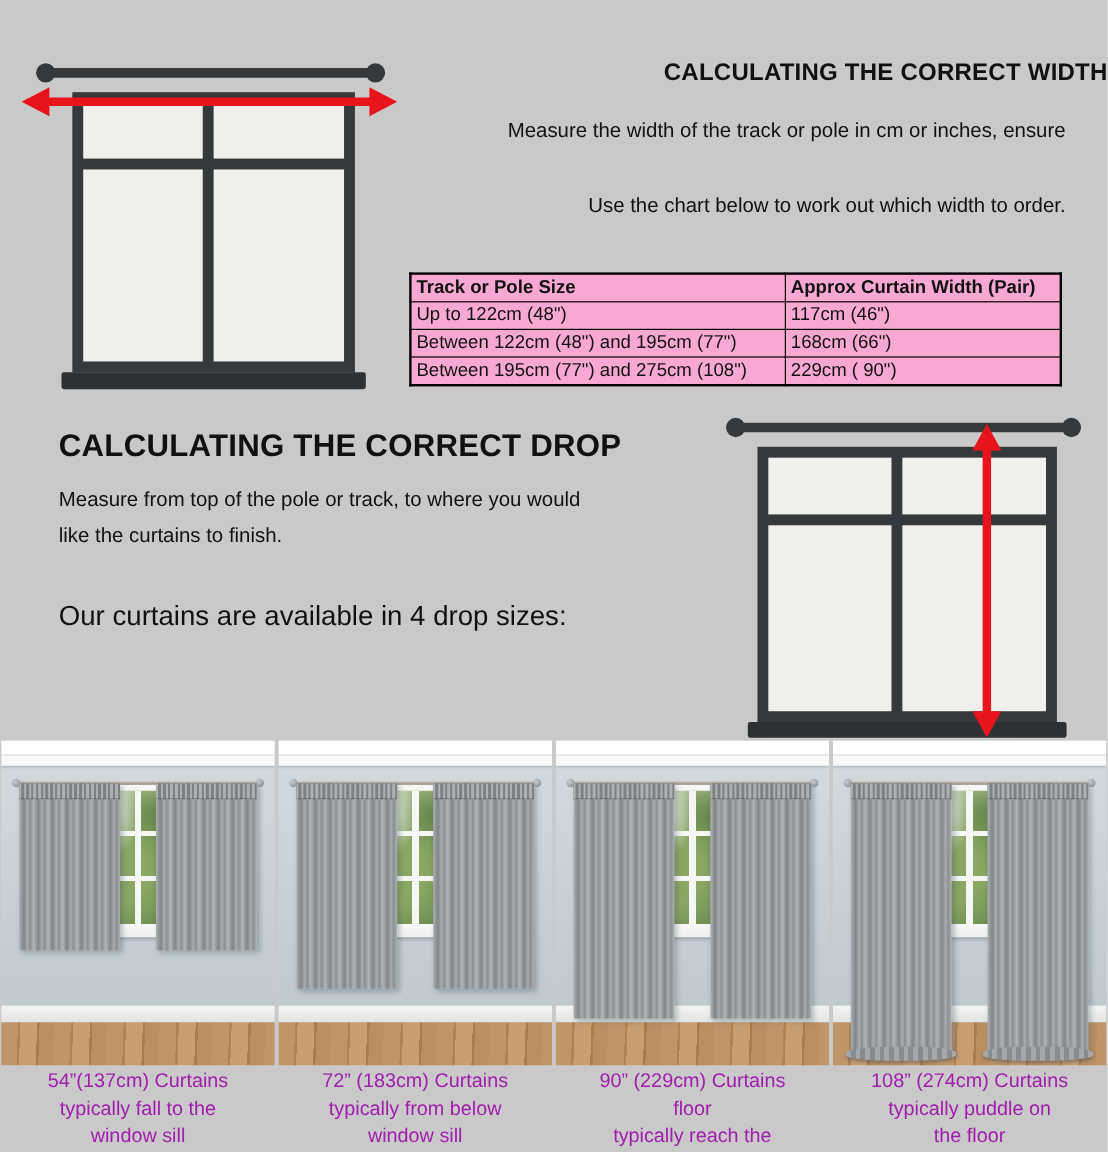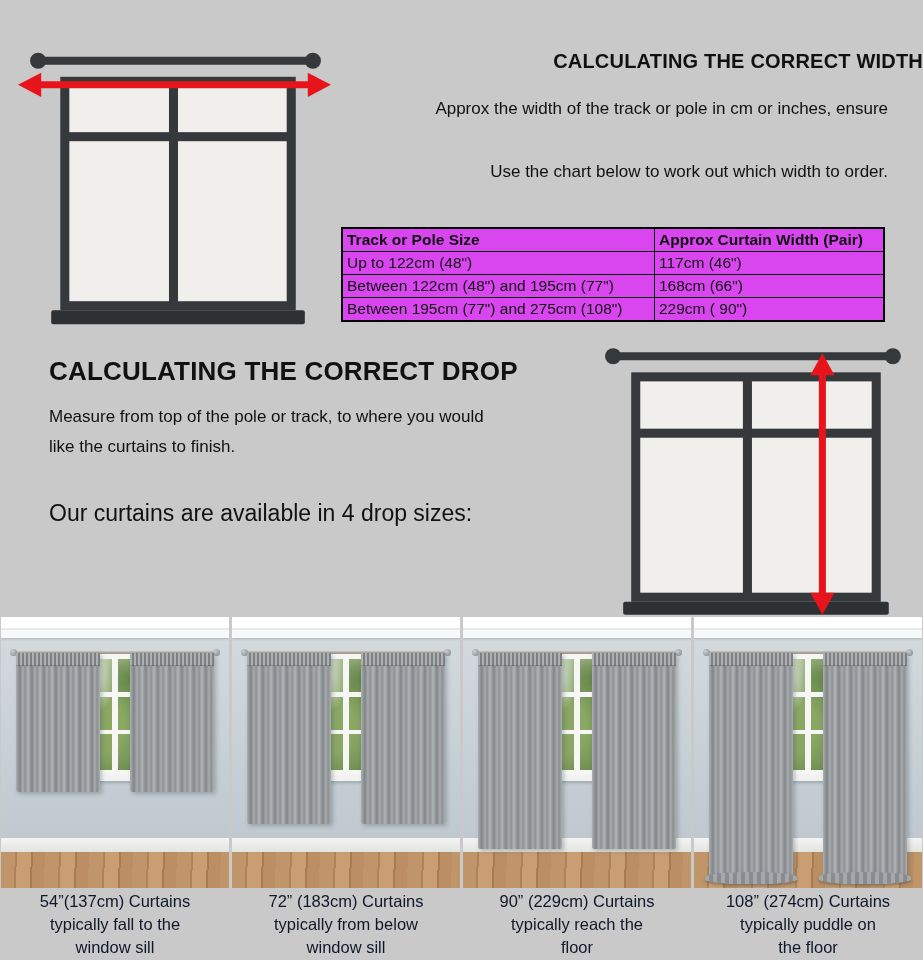--- a/index.html
+++ b/index.html
@@ -17,21 +17,21 @@
   }
   .ws-intro {
     top:94px; right:35px; width:585px; text-align:right;
     font-size:17px; line-height:30px;
   }
   .ws-intro span { display:block; }
   .ws-note { top:162px; right:35px; width:585px; text-align:right; font-size:17px; }
 
   table.size-table {
     position:absolute; left:341px; top:227px;
-    border-collapse:collapse; background:#d946ef;
+    border-collapse:collapse; background:#f9a8d4;
     border:2px solid #000;
   }
   .size-table th, .size-table td {
     border:1px solid #000; font-size:15.5px; text-align:left;
     padding:1px 4px 2px 4px; height:19px; white-space:nowrap;
   }
   .size-table th { font-weight:bold; }
   .size-table .col-size  { width:303px; }
   .size-table .col-width { width:220px;margin-left:36px; }
 
@@ -120,21 +120,21 @@
   .drop-puddle { height:226px; }
   .drop-puddle::after {
     content:""; position:absolute; left:-4px; right:-4px; bottom:-5px; height:12px;
     background:repeating-linear-gradient(90deg, #a4a8ab 0 4px, #888c90 4px 8px);
     border-radius:45% 45% 40% 40%;
     box-shadow:0 2px 3px rgba(60,70,80,.4);
   }
 
   .caption {
     position:absolute; top:890px; width:228px; text-align:center;
-    font-size:16.5px; line-height:23px; color:#0f172a;
+    font-size:16.5px; line-height:23px; color:#a21caf;
   }
 </style>
 </head>
 <body>
 
 <div class="canvas">
 
   <div class="diagram" id="width-diagram">
     <svg viewBox="0 0 315 285" width="317" height="288">
 
@@ -150,21 +150,21 @@
       <circle cx="295" cy="16" r="8" fill="#35393c"></circle>
 
       <line x1="21" y1="40" x2="296" y2="40" stroke="#e8141c" stroke-width="7"></line>
       <polygon points="2,40 25,28 25,52" fill="#e8141c"></polygon>
       <polygon points="313,40 290,28 290,52" fill="#e8141c"></polygon>
     </svg>
   </div>
 
   <div class="abs ws-heading">CALCULATING THE CORRECT WIDTH</div>
   <div class="abs ws-intro">
-    <span>Approx the width of the track or pole in cm or inches, ensure</span>
+    <span>Measure the width of the track or pole in cm or inches, ensure</span>
   </div>
   <div class="abs ws-note">Use the chart below to work out which width to order.</div>
 
   <table class="size-table">
     <tbody>
         <tr>
       <th class="col-size">Track or Pole Size</th>
       <th class="col-width">Approx Curtain Width (Pair)</th>
     </tr>
     <tr>
@@ -270,22 +270,22 @@
     <div>typically fall to the</div>
     <div>window sill</div>
   </div>
   <div class="caption" style="left:232px">
     <div>72” (183cm) Curtains</div>
     <div>typically from below</div>
     <div>window sill</div>
   </div>
   <div class="caption" style="left:463px">
     <div>90” (229cm) Curtains</div>
+    <div>floor</div>
     <div>typically reach the</div>
-    <div>floor</div>
   </div>
   <div class="caption" style="left:694px">
     <div>108” (274cm) Curtains</div>
     <div>typically puddle on</div>
     <div>the floor</div>
   </div>
 
 </div>
 
 </body></html>

